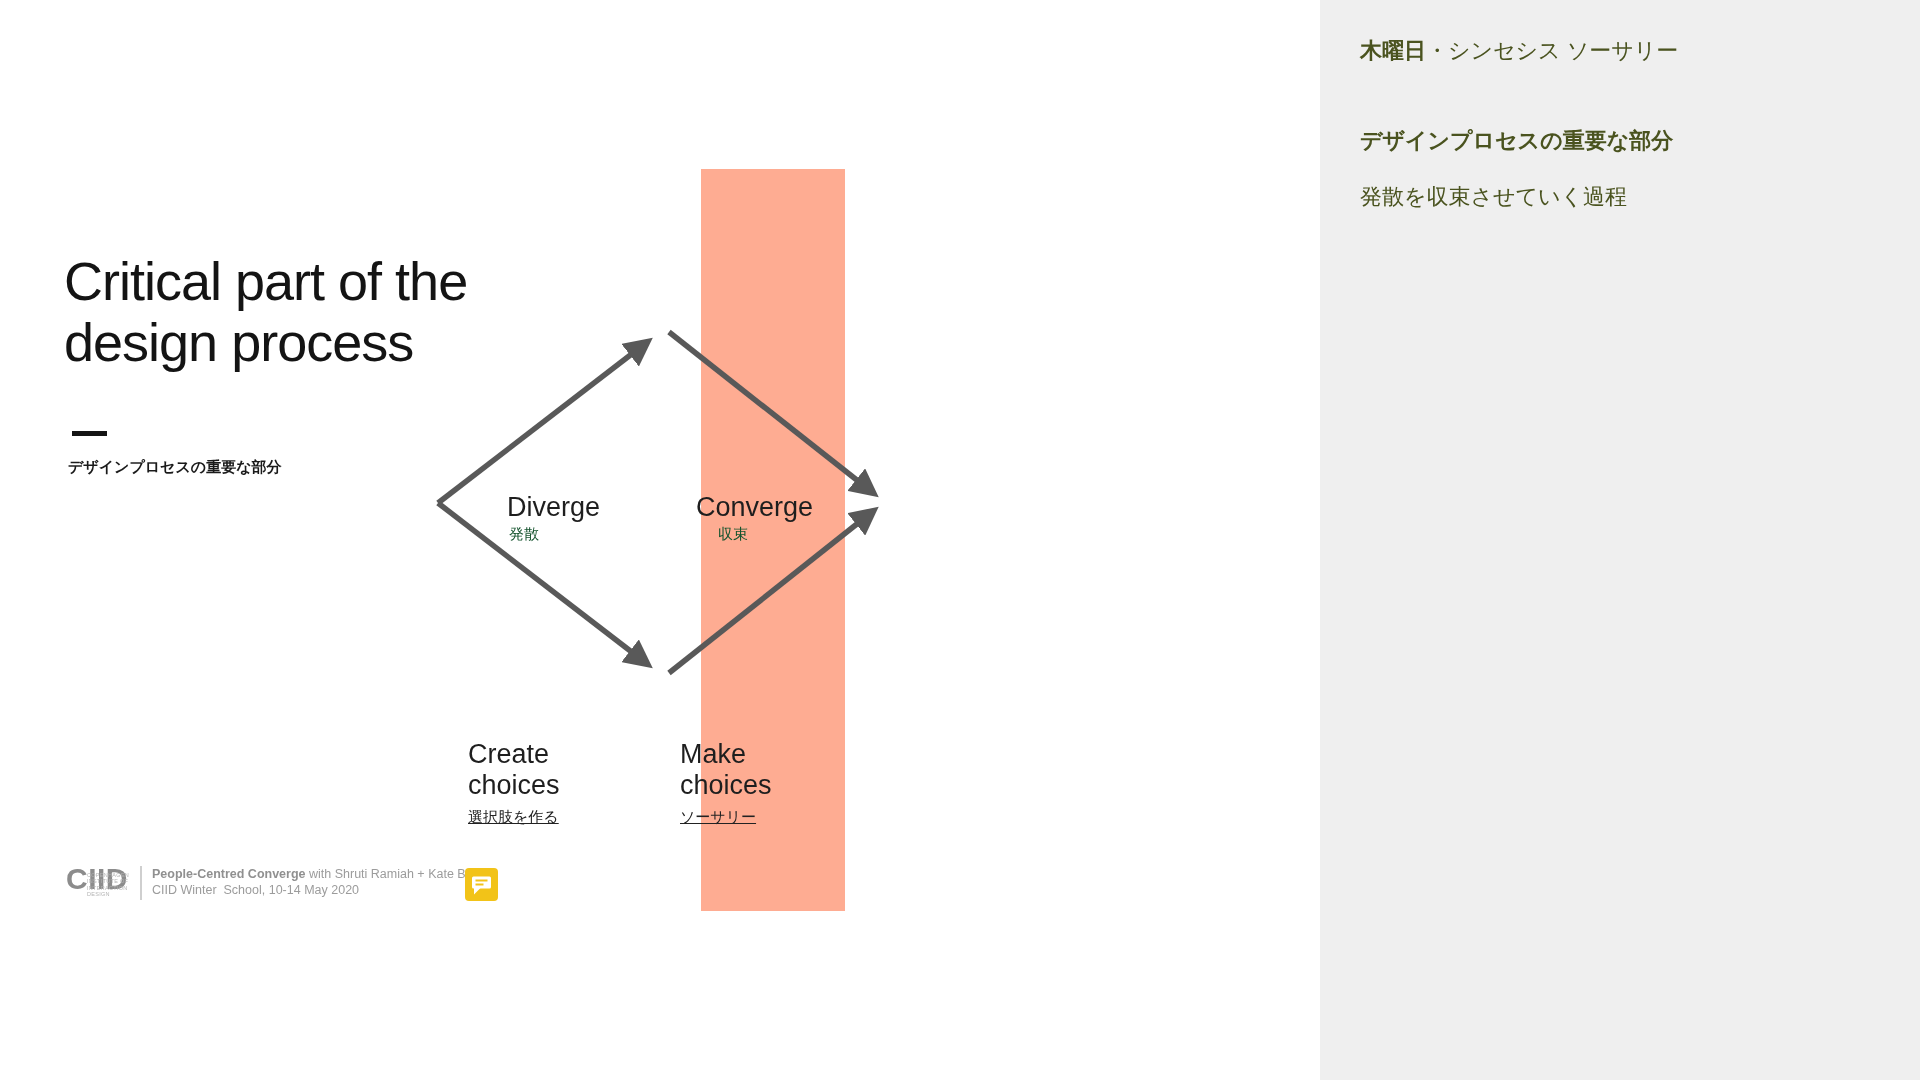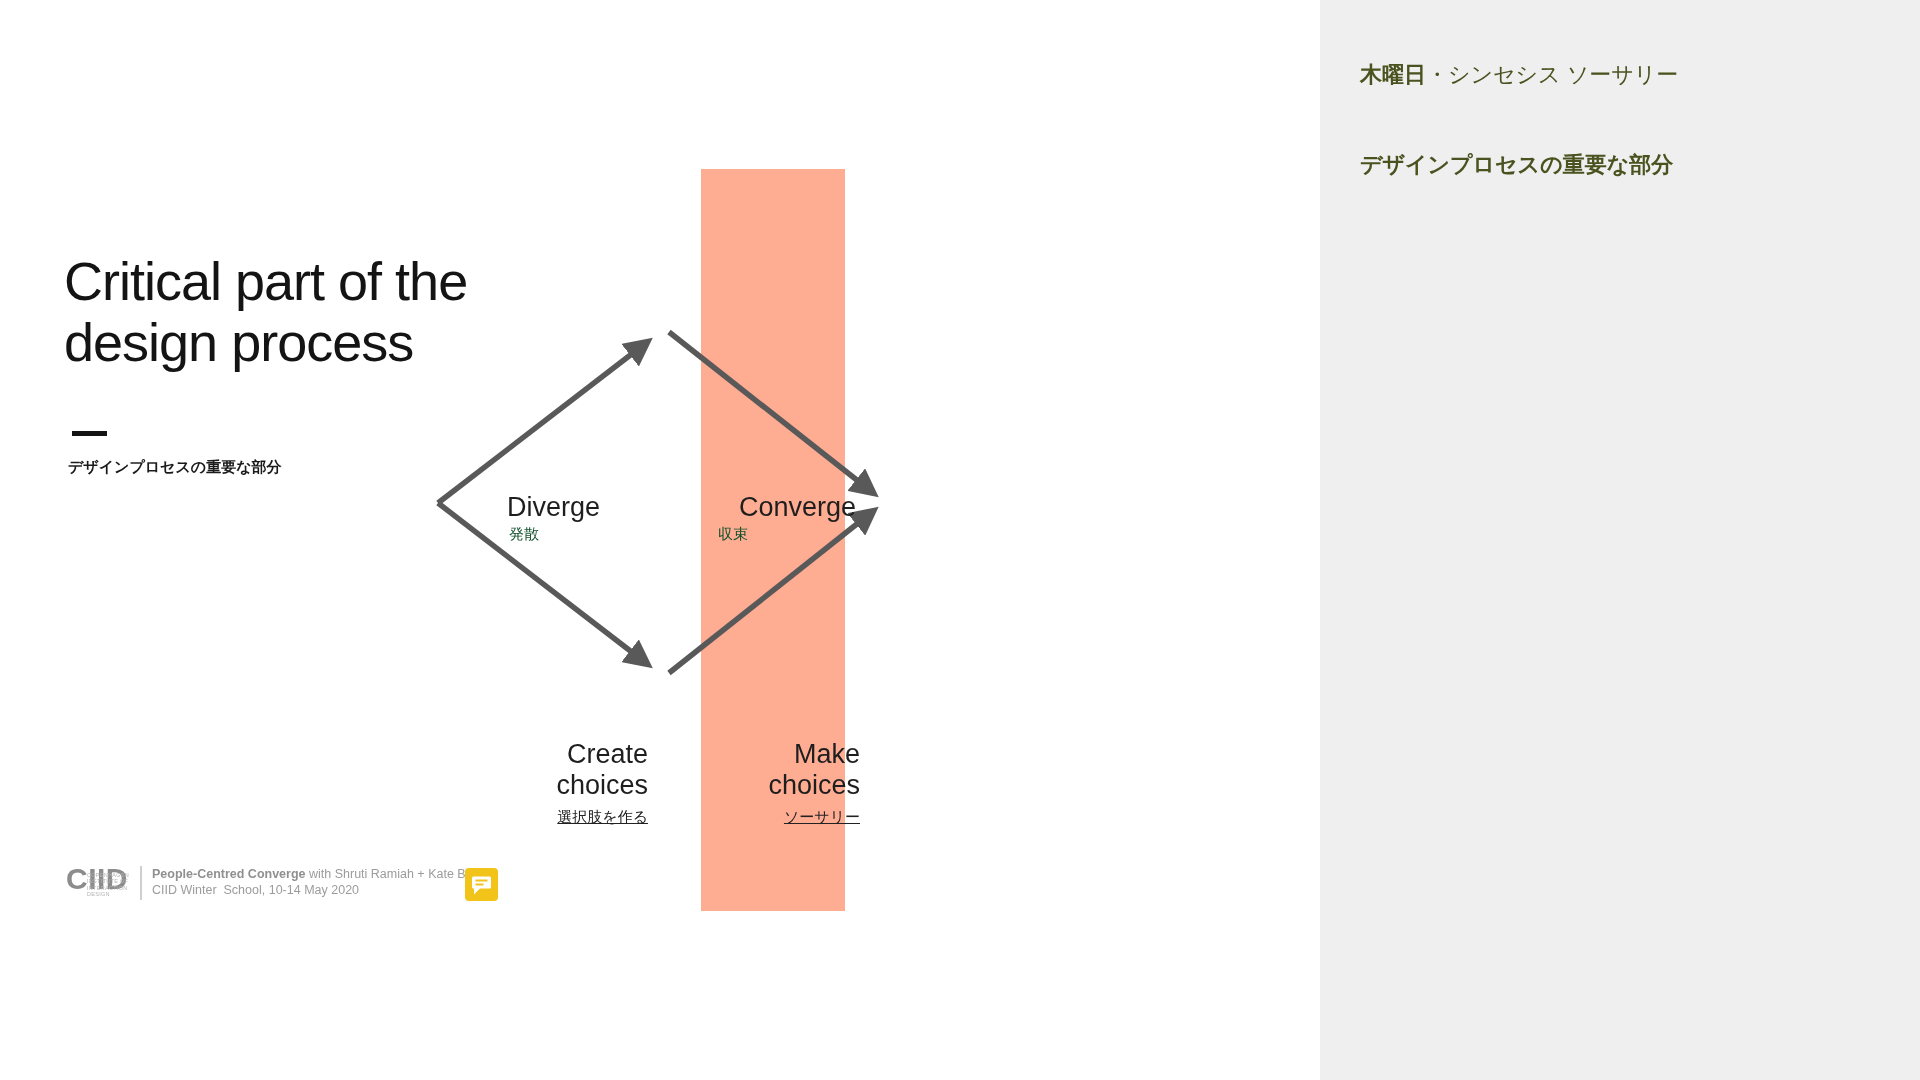--- a/index.html
+++ b/index.html
@@ -17,43 +17,43 @@
 
   .highlight-bar{left:701px;top:169px;width:144px;height:742px;z-index:1;}
 
   .arrows-svg{left:0;top:0;width:1320px;height:1080px;z-index:2;pointer-events:none;}
   .arrows-svg line{stroke-width:5.5px;}
 
   .diag-label{font-size:27px;color:#1e1e1e;z-index:3;}
   .diag-label-ja{font-size:15px;color:#14532d;z-index:3;}
   .lbl-diverge{left:507px;top:492px;}
   .lbl-diverge-ja{left:509px;top:525px;}
-  .lbl-converge{left:739px;top:492px;}
+  .lbl-converge{left:696px;top:492px;}
   .lbl-converge-ja{left:718px;top:525px;}
-  .choice-block{width:180px;text-align:right;font-size:27px;line-height:31px;
+  .choice-block{width:180px;text-align:left;font-size:27px;line-height:31px;
                 color:#1e1e1e;white-space:pre-line;z-index:3;}
   .blk-create{left:468px;top:708px;}
   .blk-make{left:680px;top:708px;}
   .choice-ja{display:block;font-size:15px;line-height:17px;margin-top:7px;color:#222;white-space:normal;text-decoration:underline;}
 
   
   .footer-logo{left:22px;top:864px;font-size:30px;line-height:30px;font-weight:800;
                letter-spacing:.5px;color:#8c8c8c;margin-left:44px;}
   .footer-logo-sub{left:87px;top:872px;font-size:5.5px;line-height:6.3px;
                    letter-spacing:.3px;color:#b3b3b3;white-space:pre-line;}
   .footer-divider{left:140px;top:866px;width:2px;height:34px;background:#cfcfcf;}
   .footer-credit{left:152px;top:866px;font-size:12.5px;line-height:16px;color:#9c9c9c;}
   .footer-credit b{font-weight:700;color:#909090;}
   .credit-line2{white-space:pre;}
   .comment-icon{left:465px;top:868px;width:33px;height:33px;cursor:pointer;}
 
   
   .notes-panel{left:1320px;top:0;width:600px;height:1080px;box-sizing:border-box;
                padding:36px 30px 0 40px;}
-  .np-line{font-size:22px;line-height:30px;margin-top:24px;}
+  .np-line{font-size:22px;line-height:30px;}
   .np-line b{font-weight:700;}
   .np-heading{margin-top:60px;font-weight:700;}
   .np-body{margin-top:26px;}
 </style>
 </head>
 <body>
 
 <div class="stage">
 
   <div class="abs slide">
@@ -111,15 +111,16 @@
       <rect x="7" y="8.5" width="19" height="12" rx="1.5" fill="#ffffff"></rect>
       <line x1="10.5" y1="12.5" x2="22.5" y2="12.5" stroke-width="2" style="stroke: rgb(242, 195, 24);"></line>
       <line x1="10.5" y1="16.5" x2="18.5" y2="16.5" stroke-width="2" style="stroke: rgb(242, 195, 24);"></line>
       <polygon points="9,20 15.5,20 9,26.5" fill="#ffffff"></polygon>
     </svg>
   </div>
 
   <div class="abs notes-panel" style="background-color: rgb(239, 239, 239); color: rgb(74, 83, 31);">
     <div class="np-line"><b>木曜日</b><span>・シンセシス ソーサリー</span></div>
     <div class="np-line np-heading">デザインプロセスの重要な部分</div>
+    <div class="np-line np-body">発散を収束させていく過程</div>
   </div>
 
 </div>
 
 </body></html>

